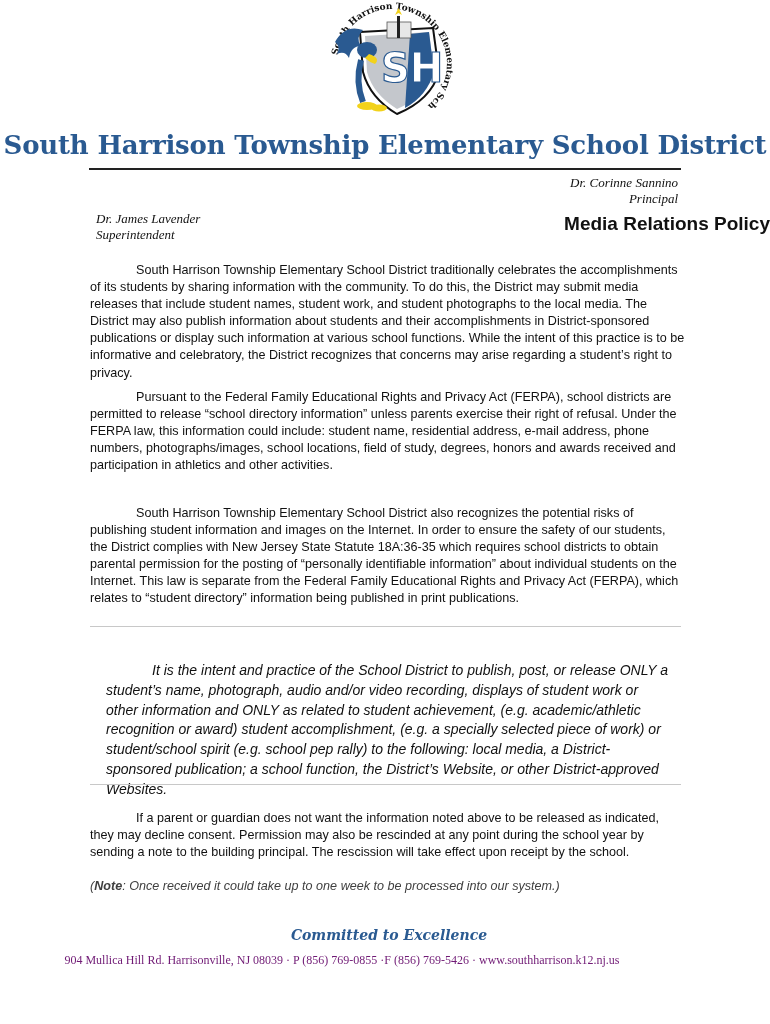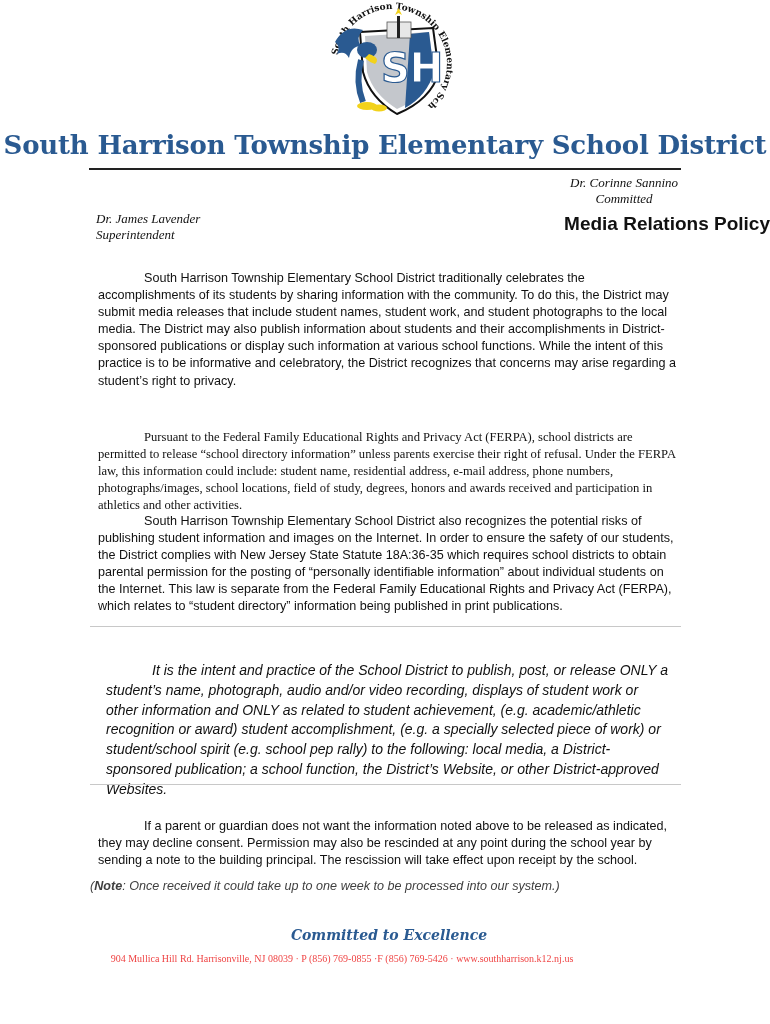--- a/index.html
+++ b/index.html
@@ -7,40 +7,40 @@
   .logo { position:absolute; left:315px; top:2px; width:150px; height:118px; }
   .district-title {
     position:absolute; left:0; width:770px; top:130px; text-align:center;
     font-family:"DejaVu Serif", serif; font-weight:bold; font-size:26px; color:#2a5a91; letter-spacing:-0.2px;
   }
   .rule-top { position:absolute; left:89px; width:592px; top:168px; height:0; border-top:2px solid #222; }
   .name-left, .name-right {
     position:absolute; top:175px; font-family:"Liberation Serif", serif; font-style:italic; font-size:13px; line-height:16px; color:#111;
   }
   .name-left { left:96px;margin-top:36px; }
-  .name-right { right:92px; text-align:center; }
+  .name-right { right:92px; text-align:right; }
   .policy-title {
     position:absolute; top:213px; left:0; width:770px; text-align:right;
     font-family:"Liberation Sans", sans-serif; font-weight:bold; font-size:19px; color:#111;
   }
   .body { position:absolute; left:90px; width:596px; font-family:"Liberation Sans", sans-serif; font-size:12.6px; line-height:17.1px; color:#111; }
-  .body p { margin:8px; text-indent:46px; }
+  .body p { margin:0; text-indent:46px; }
   .p1 { top:262px; }
-  .p2 { top:421px;font-family:Liberation Serif, serif; }
+  .p2 { top:389px; }
   .p3 { top:505px; }
   .hr { position:absolute; left:90px; width:591px; height:0; border-top:1.5px solid #c8c8c8; }
   .hr1 { top:626px; }
   .hr2 { top:784px; }
   .emph { position:absolute; left:90px; width:596px; top:645px; font-family:"Liberation Sans", sans-serif; font-style:italic; font-size:14px; line-height:19.8px; color:#111; }
   .emph p { margin:16px; text-indent:46px; }
   .p4 { top:810px; }
   .note { position:absolute; left:90px; top:879px; font-family:"Liberation Sans", sans-serif; font-style:italic; font-size:12.6px; color:#404040; }
   .note b { font-style:italic; }
   .motto { position:absolute; top:927px; left:4px; width:770px; text-align:center; font-family:"DejaVu Serif", serif; font-style:italic; font-weight:bold; font-size:14px; color:#2a5a91; }
-  .address { position:absolute; top:953px; left:0; width:684px; text-align:center; font-family:"Liberation Serif", serif; font-size:10px; color:#ef4444; }
+  .address { position:absolute; top:953px; left:0; width:684px; text-align:center; font-family:"Liberation Serif", serif; font-size:12px; color:#701a75; }
 </style>
 </head>
 <body>
 
 <div class="logo">
   <svg width="150" height="118" viewBox="0 0 150 118">
     <defs>
       <path id="arc" d="M 22 62 A 55 55 0 0 1 132 62 A 55 55 0 0 1 112 104" fill="none"></path>
     </defs>
     <text font-family="DejaVu Serif, serif" font-size="9" font-weight="bold" fill="#111">
@@ -69,21 +69,21 @@
 <div class="district-title">South Harrison Township Elementary School District</div>
 
 <div class="rule-top"></div>
 
 <div class="name-left">
   <div>Dr. James Lavender</div>
   <div>Superintendent</div>
 </div>
 <div class="name-right">
   <div>Dr. Corinne Sannino</div>
-  <div>Committed</div>
+  <div>Principal</div>
 </div>
 
 <div class="policy-title">Media Relations Policy</div>
 
 <div class="body p1">
   <p>South Harrison Township Elementary School District traditionally celebrates the accomplishments of its students by sharing information with the community. To do this, the District may submit media releases that include student names, student work, and student photographs to the local media. The District may also publish information about students and their accomplishments in District-sponsored publications or display such information at various school functions. While the intent of this practice is to be informative and celebratory, the District recognizes that concerns may arise regarding a student’s right to privacy.</p>
 </div>
 <div class="body p2">
   <p>Pursuant to the Federal Family Educational Rights and Privacy Act (FERPA), school districts are permitted to release “school directory information” unless parents exercise their right of refusal. Under the FERPA law, this information could include: student name, residential address, e-mail address, phone numbers, photographs/images, school locations, field of study, degrees, honors and awards received and participation in athletics and other activities.</p>
 </div>

